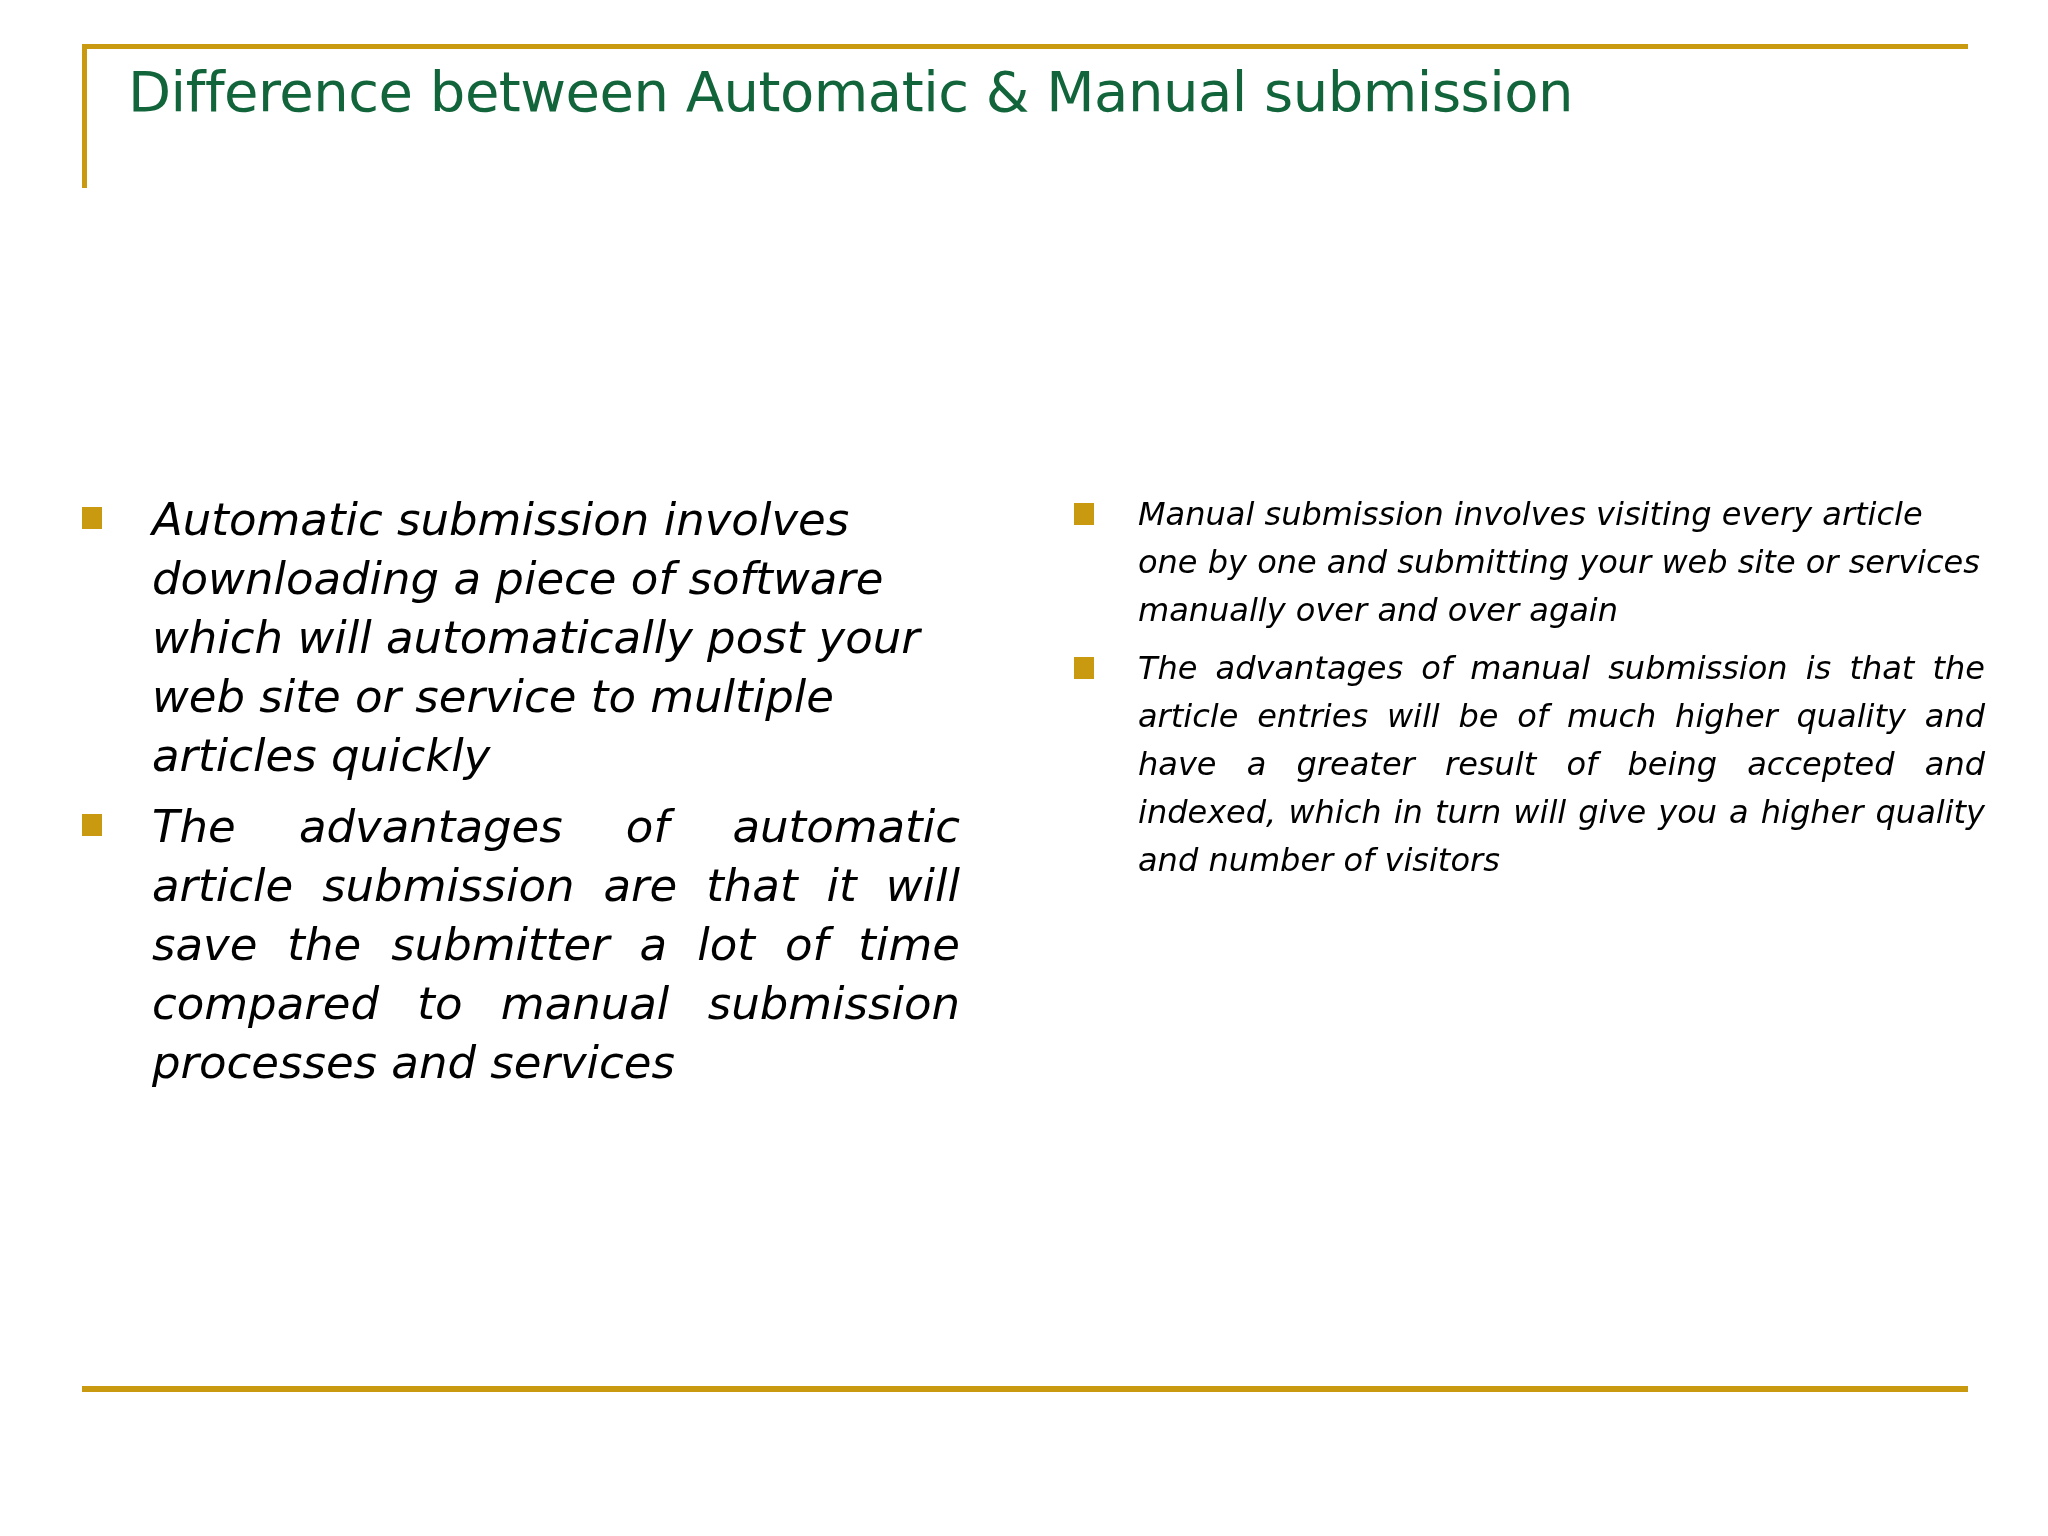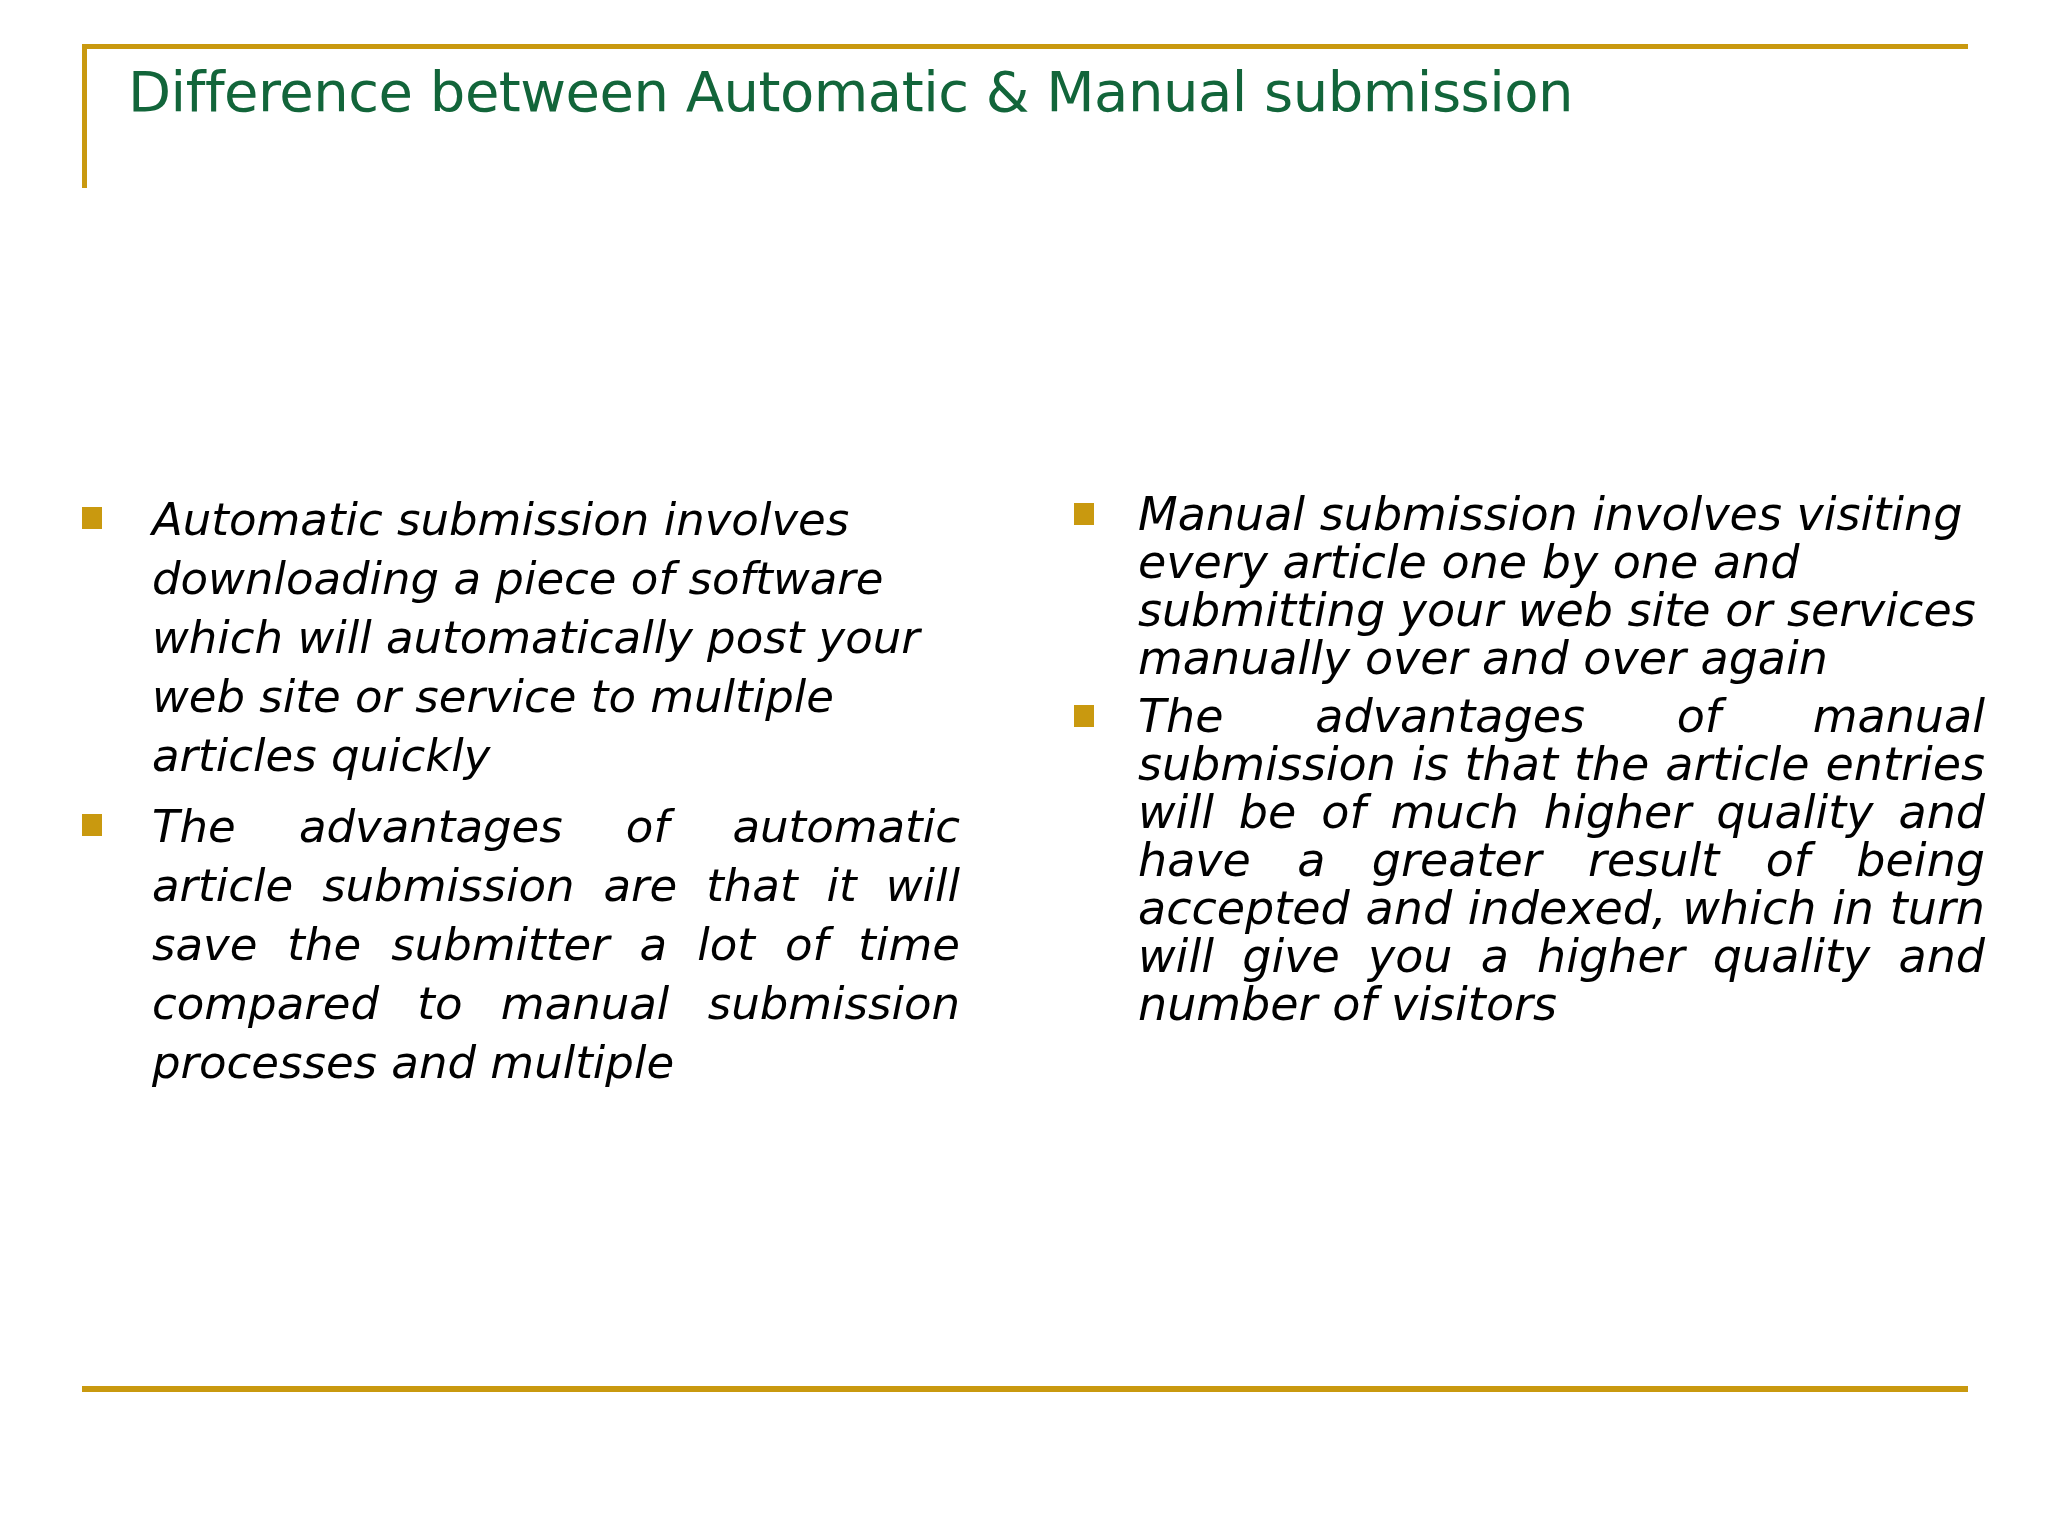--- a/index.html
+++ b/index.html
@@ -107,21 +107,21 @@
     margin-bottom: 12px;
   }
   .column-left ul.bullets > li .bullet-marker { top: 17px; }
   .column-left .bullet-text.ragged  { text-align: left; }
   .column-left .bullet-text.justify { text-align: justify; text-align-last: left; }
 
   
   .column-right ul.bullets > li {
     line-height: 48px;
     margin-bottom: 10px;
-    font-size: 46px;
+    font-size: 32px;
   }
   .column-right ul.bullets > li .bullet-marker { top: 13px; left: 14px; }
   .column-right ul.bullets > li { padding-left: 78px; }
   .column-right .bullet-text.ragged  { text-align: left; }
   .column-right .bullet-text.justify { text-align: justify; text-align-last: left; }
 
   .bullet-text { display: block; }
 </style>
 </head>
 <body>
@@ -136,21 +136,21 @@
   <div class="body-columns">
 
     <div class="column column-left">
       <ul class="bullets">
         <li>
           <span class="bullet-marker"></span>
           <span class="bullet-text ragged">Automatic submission involves downloading a piece of software which will automatically post your web site or service to multiple articles quickly</span>
         </li>
         <li>
           <span class="bullet-marker"></span>
-          <span class="bullet-text justify">The advantages of automatic article submission are that it will save the submitter a lot of time compared to manual submission processes and multiple</span>
+          <span class="bullet-text justify">The advantages of automatic article submission are that it will save the submitter a lot of time compared to manual submission processes and services</span>
         </li>
       </ul>
     </div>
 
     <div class="column column-right">
       <ul class="bullets">
         <li>
           <span class="bullet-marker"></span>
           <span class="bullet-text ragged">Manual submission involves visiting every article one by one and submitting your web site or services manually over and over again</span>
         </li>

